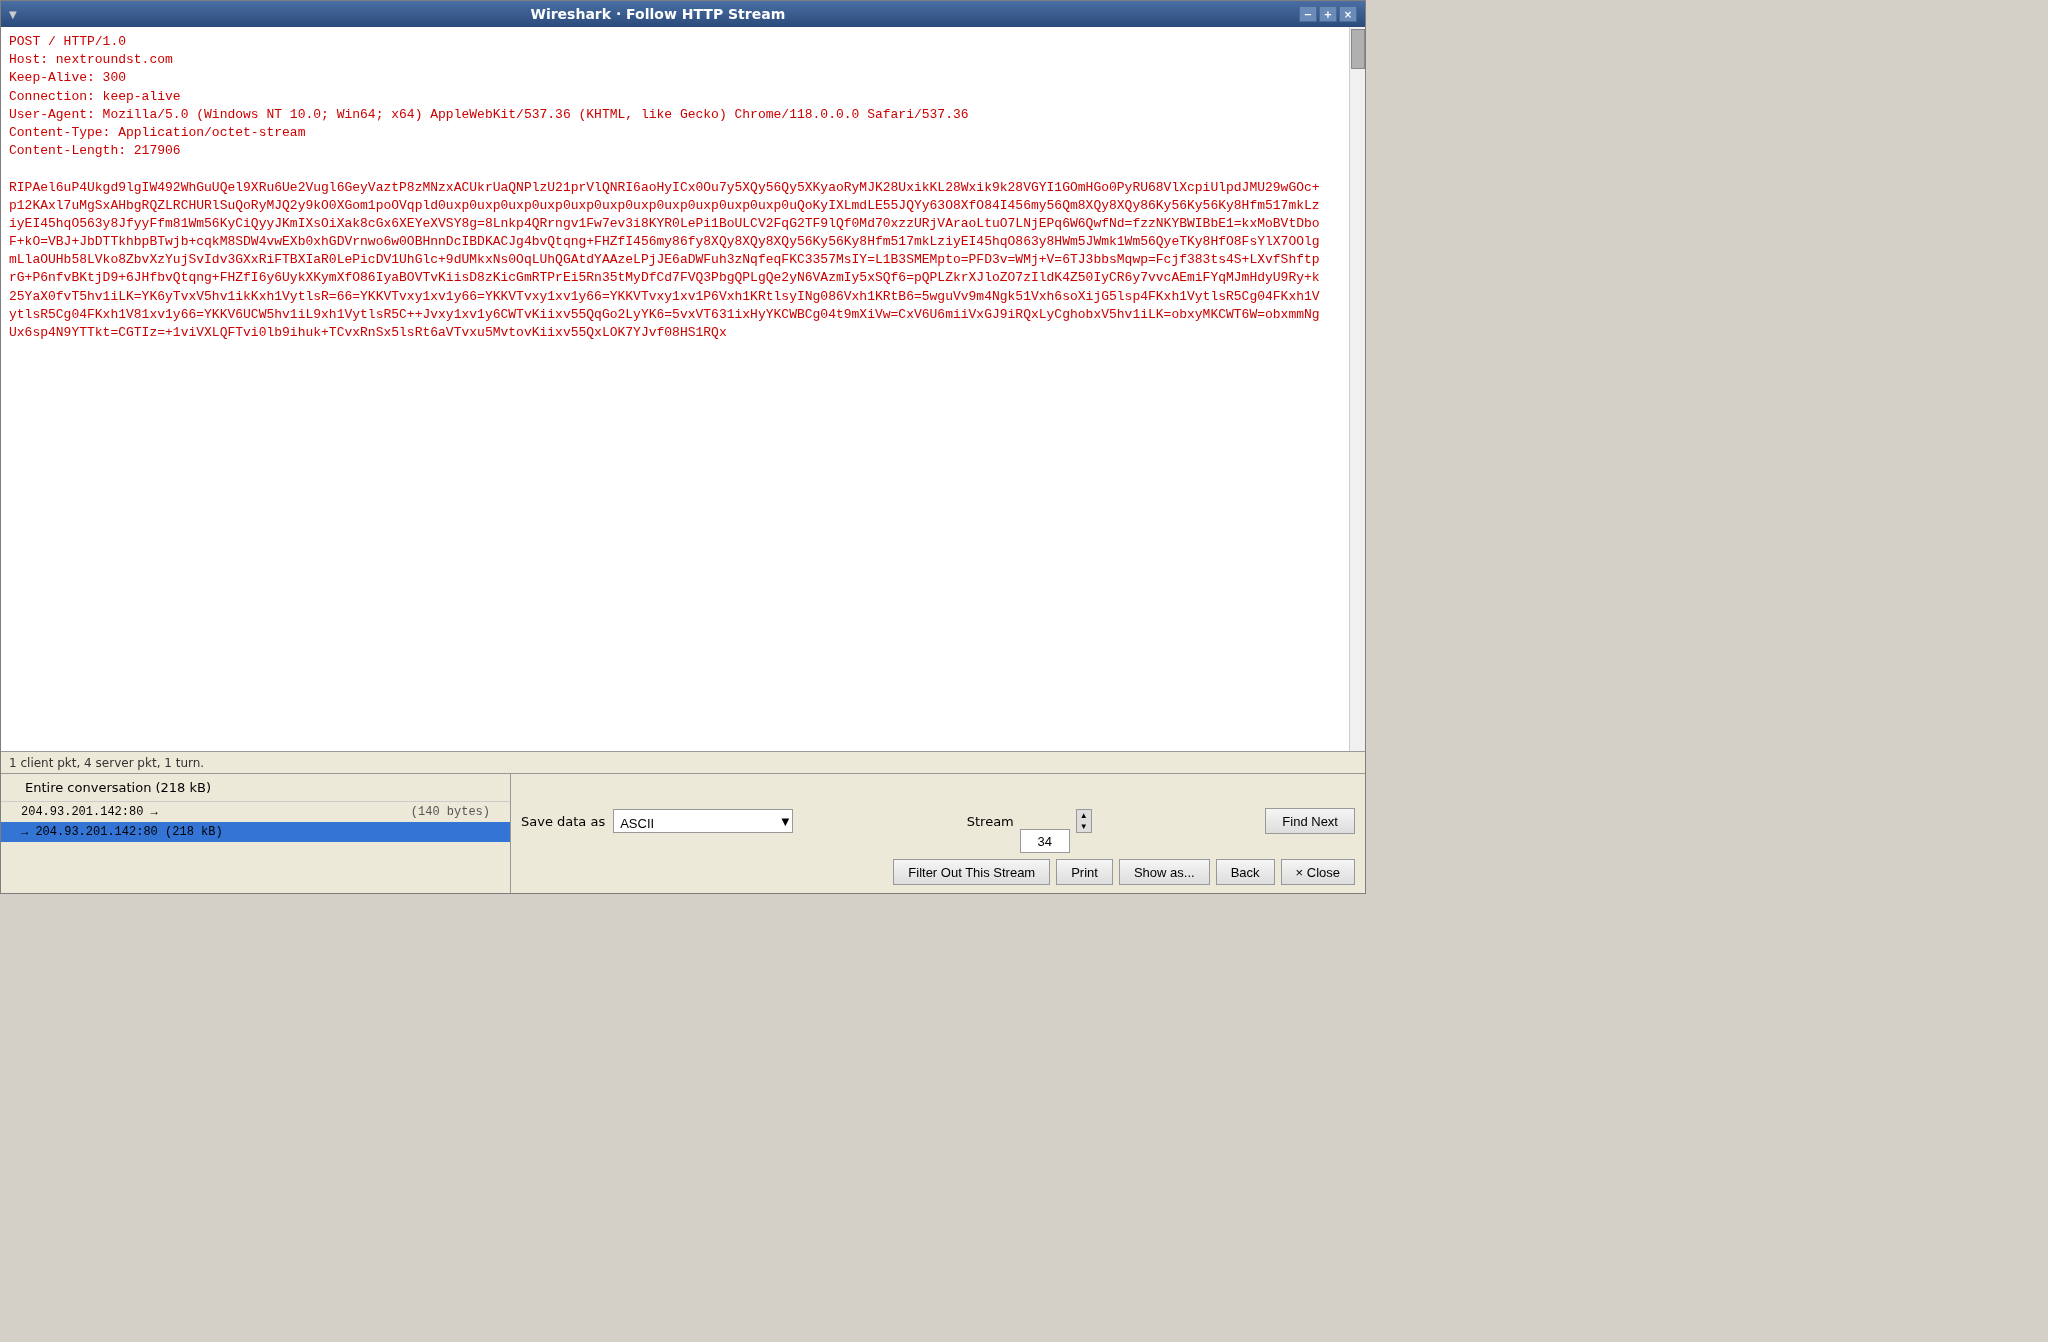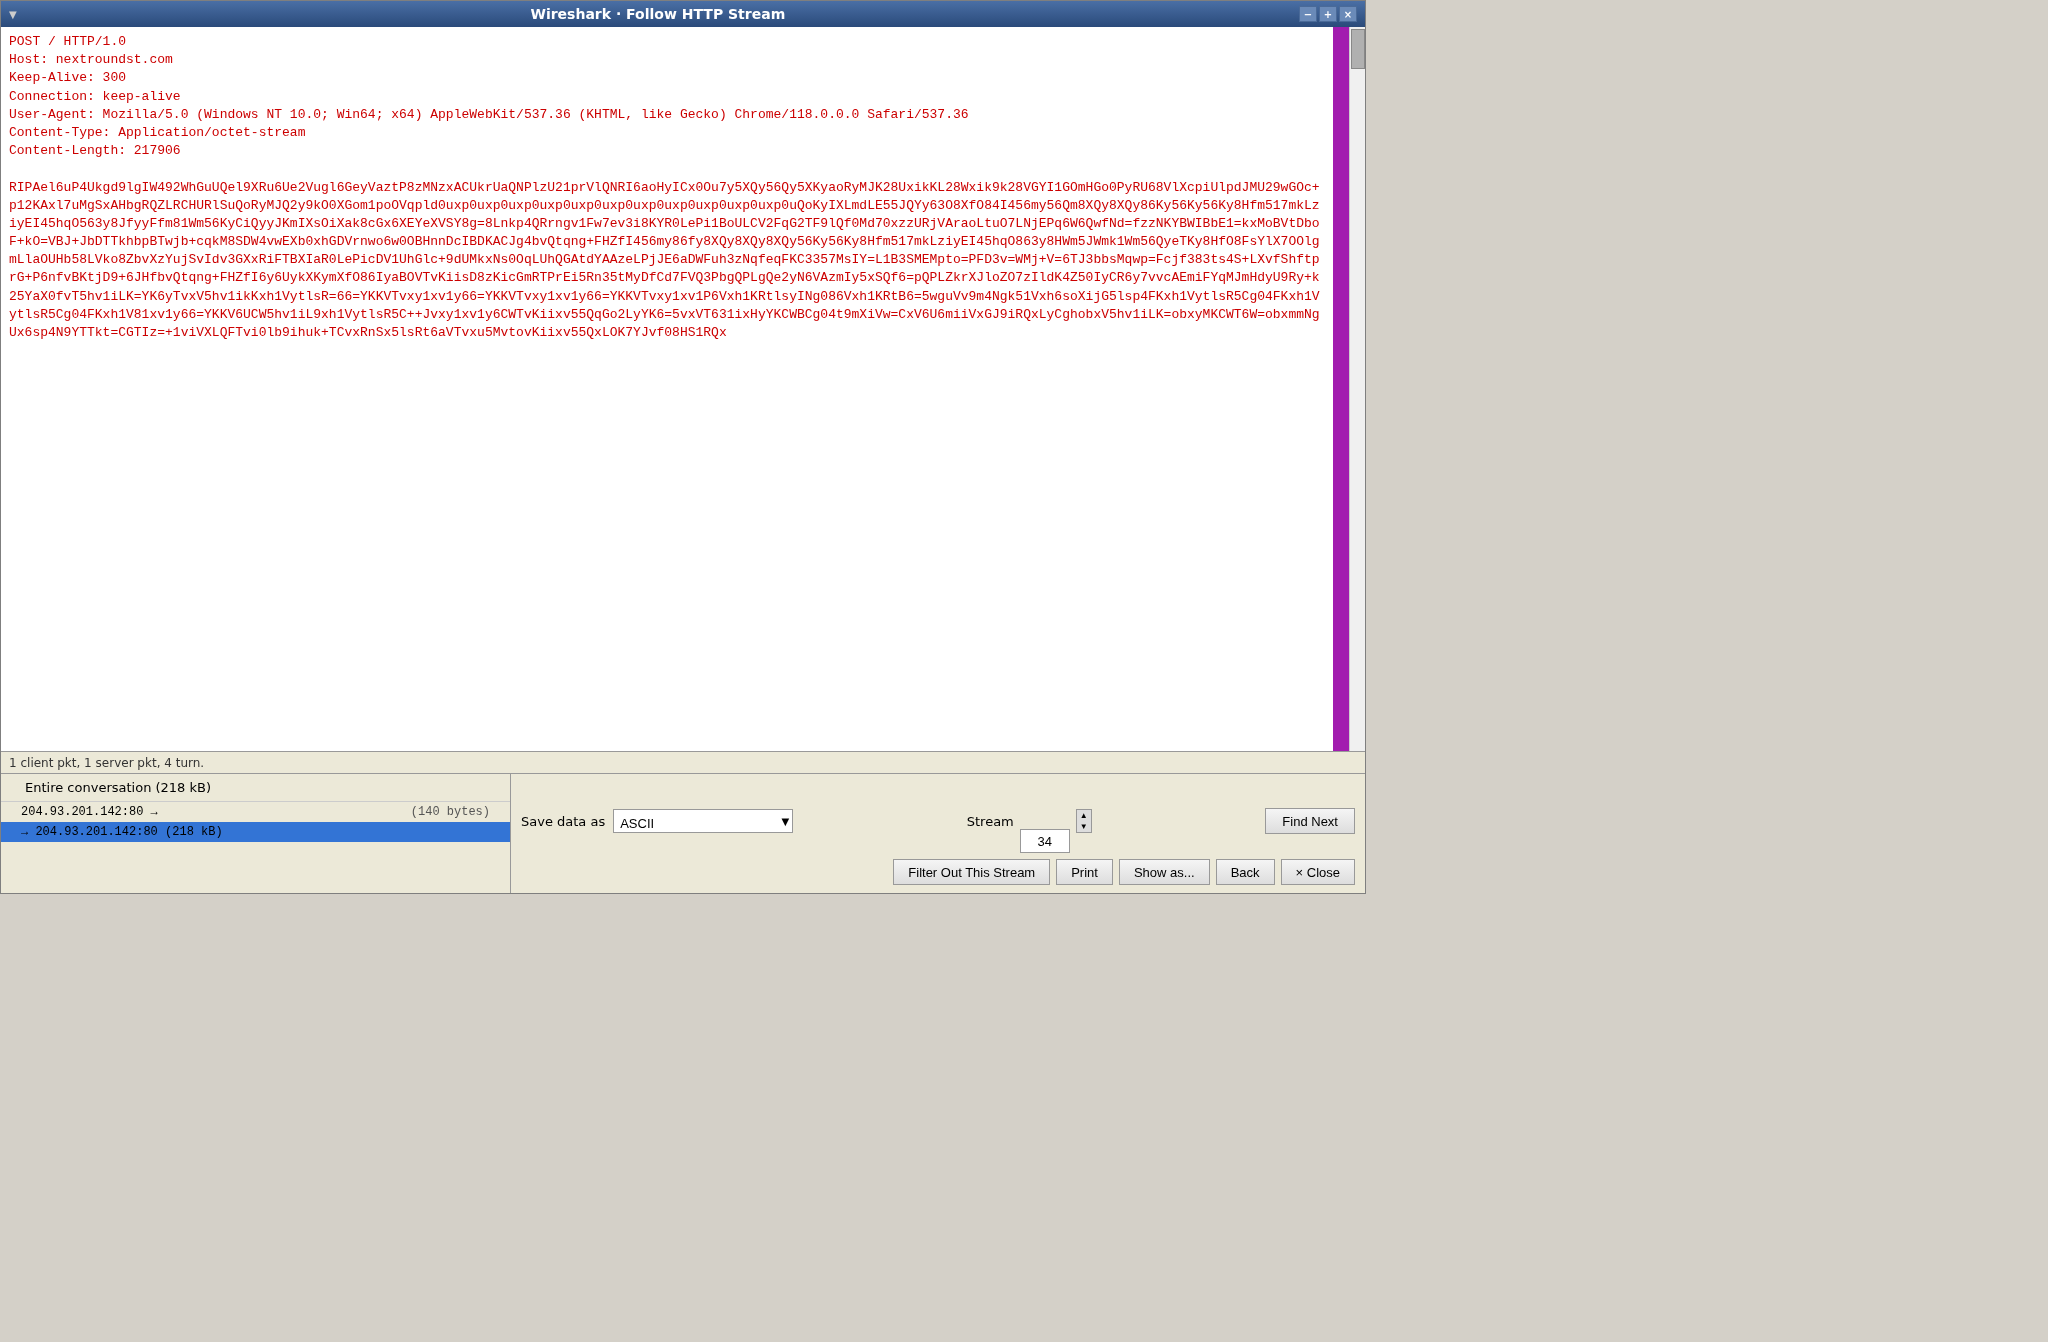--- a/index.html
+++ b/index.html
@@ -65,21 +65,21 @@
       height: 16px;
       font-size: 10px;
       display: flex;
       align-items: center;
       justify-content: center;
       cursor: pointer;
     }
 
     .content-area {
       flex: 1;
-      background: #a21caf;
+      background: #ffffff;
       overflow: hidden;
       position: relative;
       display: flex;
       gap: 16px;
     }
 
     .stream-text {
       flex: 1;
       overflow-y: auto;
       overflow-x: auto;
@@ -320,21 +320,21 @@
 Content-Type: Application/octet-stream
 Content-Length: 217906
 
 RIPAel6uP4Ukgd9lgIW492WhGuUQel9XRu6Ue2Vugl6GeyVaztP8zMNzxACUkrUaQNPlzU21prVlQNRI6aoHyICx0Ou7y5XQy56Qy5XKyaoRyMJK28UxikKL28Wxik9k28VGYI1GOmHGo0PyRU68VlXcpiUlpdJMU29wGOc+p12KAxl7uMgSxAHbgRQZLRCHURlSuQoRyMJQ2y9kO0XGom1poOVqpld0uxp0uxp0uxp0uxp0uxp0uxp0uxp0uxp0uxp0uxp0uxp0uQoKyIXLmdLE55JQYy63O8XfO84I456my56Qm8XQy8XQy86Ky56Ky56Ky8Hfm517mkLziyEI45hqO563y8JfyyFfm81Wm56KyCiQyyJKmIXsOiXak8cGx6XEYeXVSY8g=8Lnkp4QRrngv1Fw7ev3i8KYR0LePi1BoULCV2FqG2TF9lQf0Md70xzzURjVAraoLtuO7LNjEPq6W6QwfNd=fzzNKYBWIBbE1=kxMoBVtDboF+kO=VBJ+JbDTTkhbpBTwjb+cqkM8SDW4vwEXb0xhGDVrnwo6w0OBHnnDcIBDKACJg4bvQtqng+FHZfI456my86fy8XQy8XQy8XQy56Ky56Ky8Hfm517mkLziyEI45hqO863y8HWm5JWmk1Wm56QyeTKy8HfO8FsYlX7OOlgmLlaOUHb58LVko8ZbvXzYujSvIdv3GXxRiFTBXIaR0LePicDV1UhGlc+9dUMkxNs0OqLUhQGAtdYAAzeLPjJE6aDWFuh3zNqfeqFKC3357MsIY=L1B3SMEMpto=PFD3v=WMj+V=6TJ3bbsMqwp=Fcjf383ts4S+LXvfShftprG+P6nfvBKtjD9+6JHfbvQtqng+FHZfI6y6UykXKymXfO86IyaBOVTvKiisD8zKicGmRTPrEi5Rn35tMyDfCd7FVQ3PbgQPLgQe2yN6VAzmIy5xSQf6=pQPLZkrXJloZO7zIldK4Z50IyCR6y7vvcAEmiFYqMJmHdyU9Ry+k25YaX0fvT5hv1iLK=YK6yTvxV5hv1ikKxh1VytlsR=66=YKKVTvxy1xv1y66=YKKVTvxy1xv1y66=YKKVTvxy1xv1P6Vxh1KRtlsyINg086Vxh1KRtB6=5wguVv9m4Ngk51Vxh6soXijG5lsp4FKxh1VytlsR5Cg04FKxh1VytlsR5Cg04FKxh1V81xv1y66=YKKV6UCW5hv1iL9xh1VytlsR5C++Jvxy1xv1y6CWTvKiixv55QqGo2LyYK6=5vxVT631ixHyYKCWBCg04t9mXiVw=CxV6U6miiVxGJ9iRQxLyCghobxV5hv1iLK=obxyMKCWT6W=obxmmNgUx6sp4N9YTTkt=CGTIz=+1viVXLQFTvi0lb9ihuk+TCvxRnSx5lsRt6aVTvxu5MvtovKiixv55QxLOK7YJvf08HS1RQx</div>
     <div class="scrollbar-area">
       <div class="scroll-thumb"></div>
     </div>
   </div>
 
   <div class="status-bar">
-    <span>1 client pkt, 1 server pkt, 4 turn.</span>
+    <span>1 client pkt, 4 server pkt, 1 turn.</span>
   </div>
 
   <div class="bottom-panel">
 
     <div class="bottom-left">
       <div class="conversation-header">
         <span>Entire conversation (218 kB)</span>
       </div>
       <div class="connection-list">
         <div class="connection-item">

